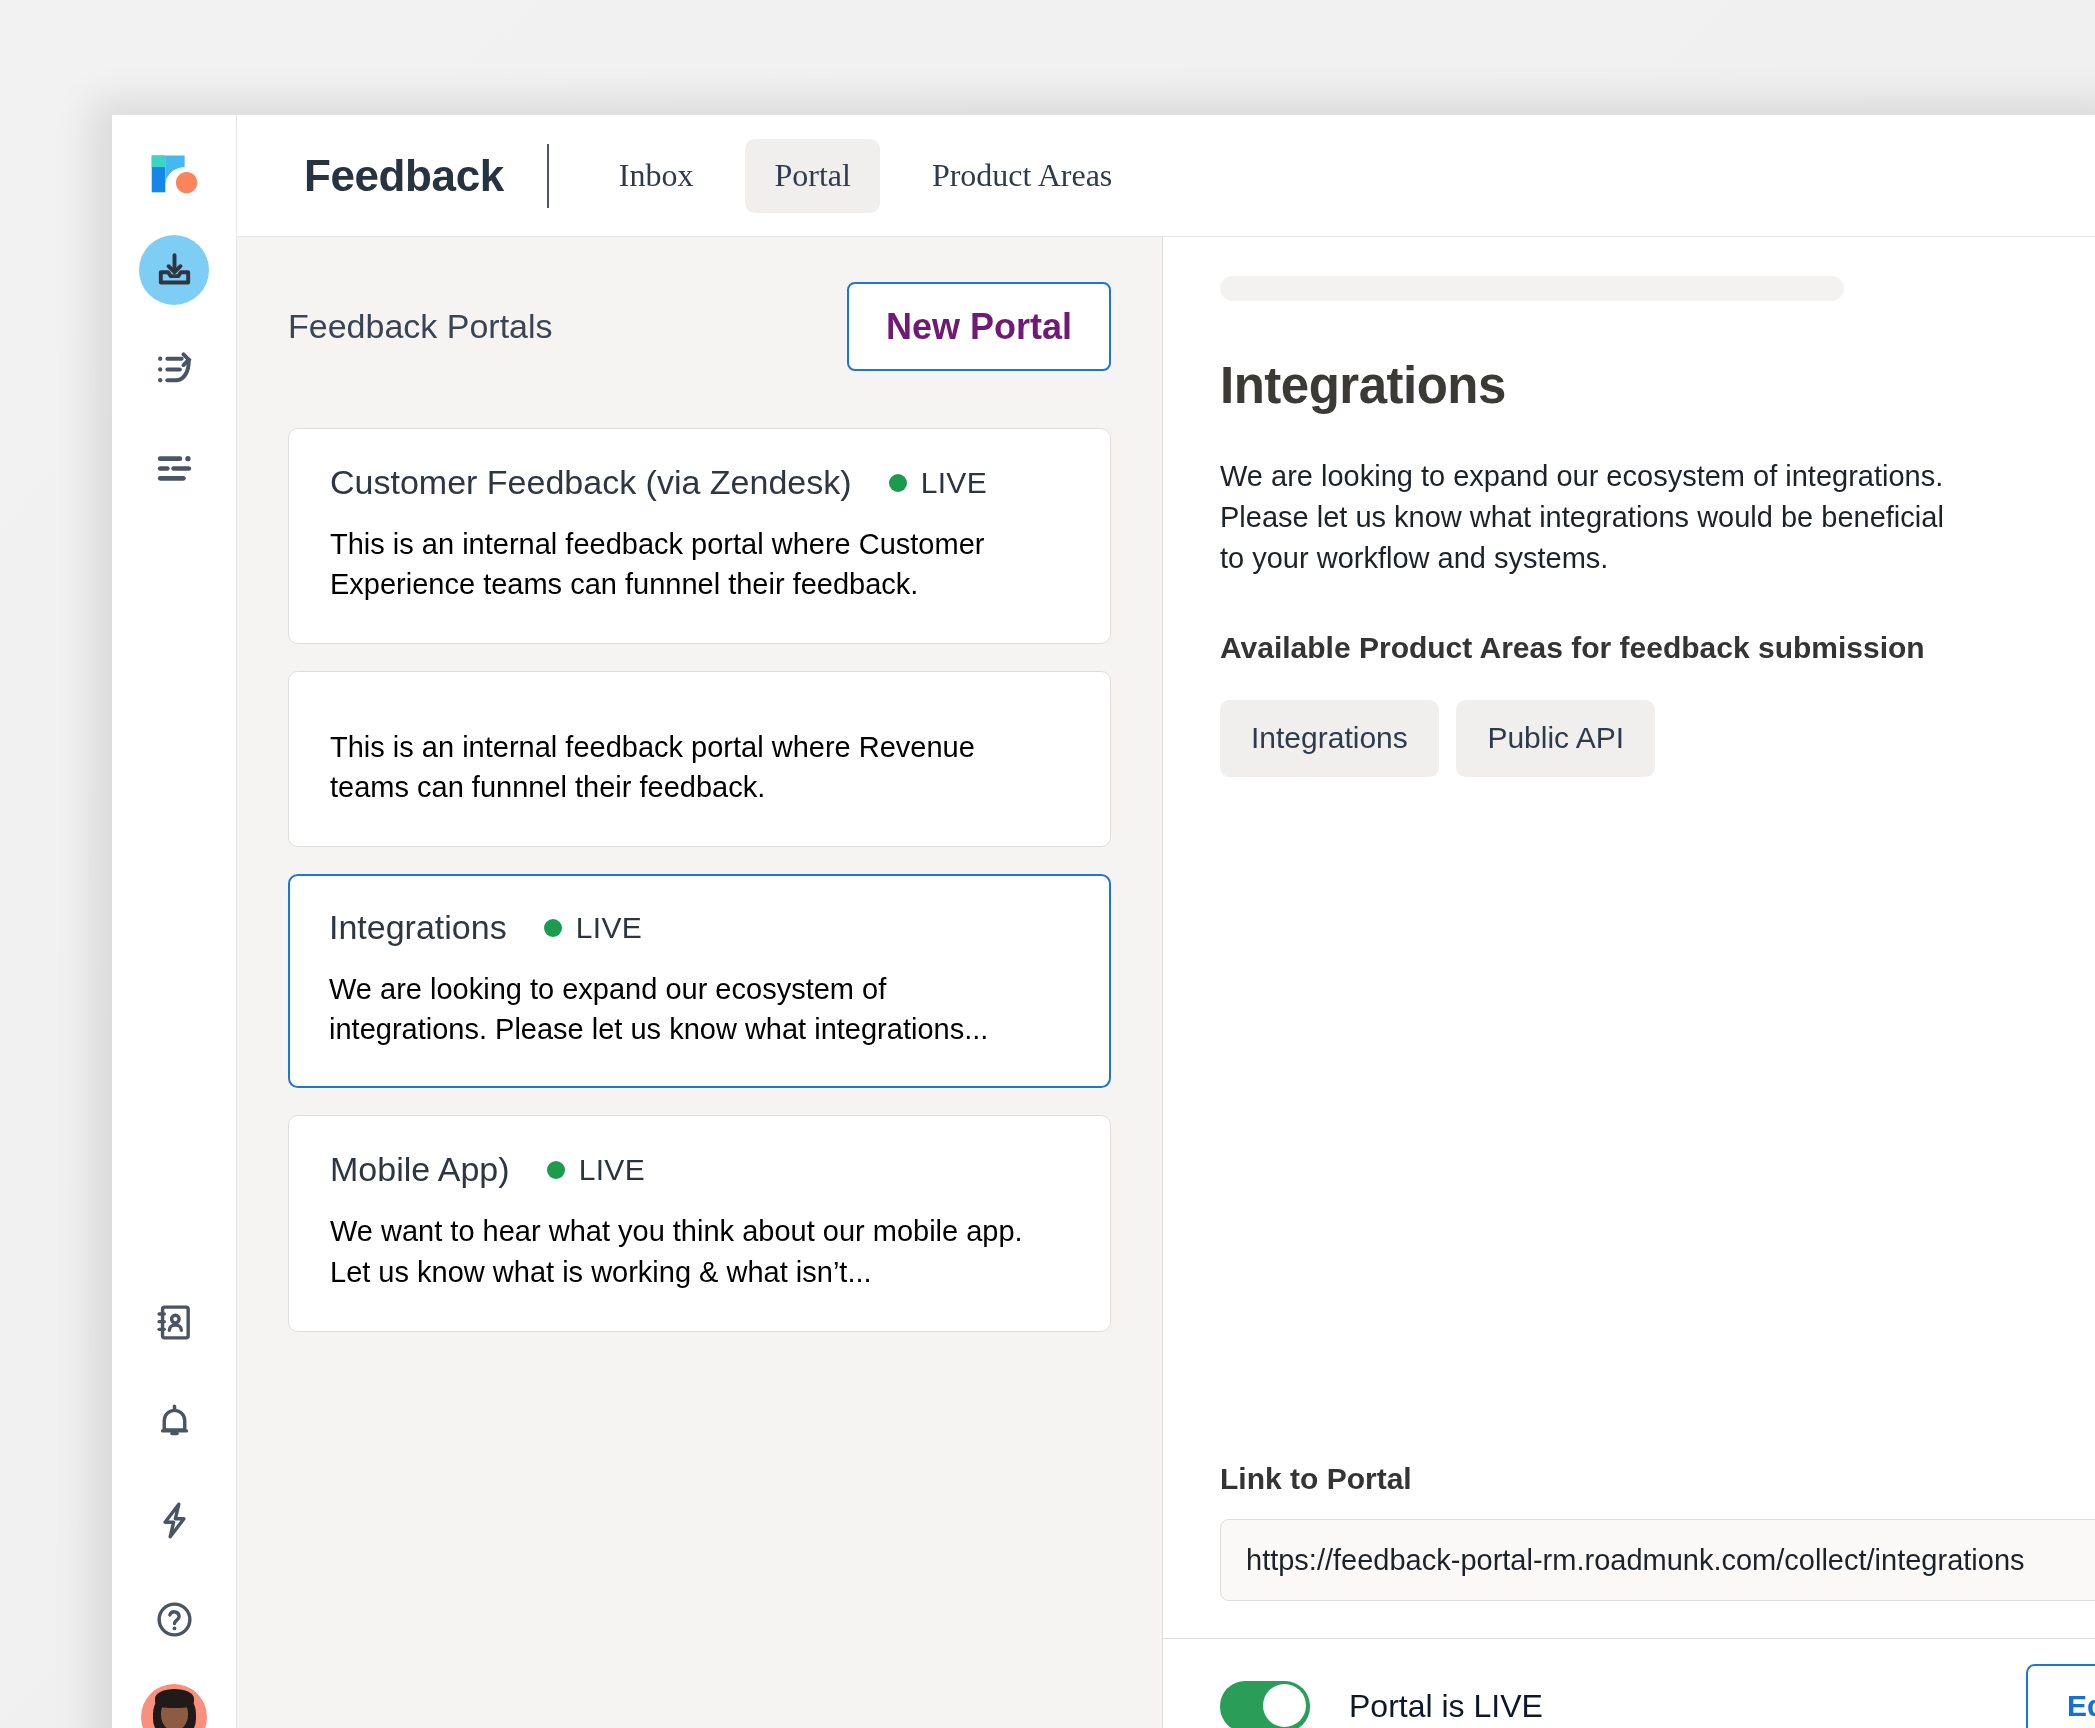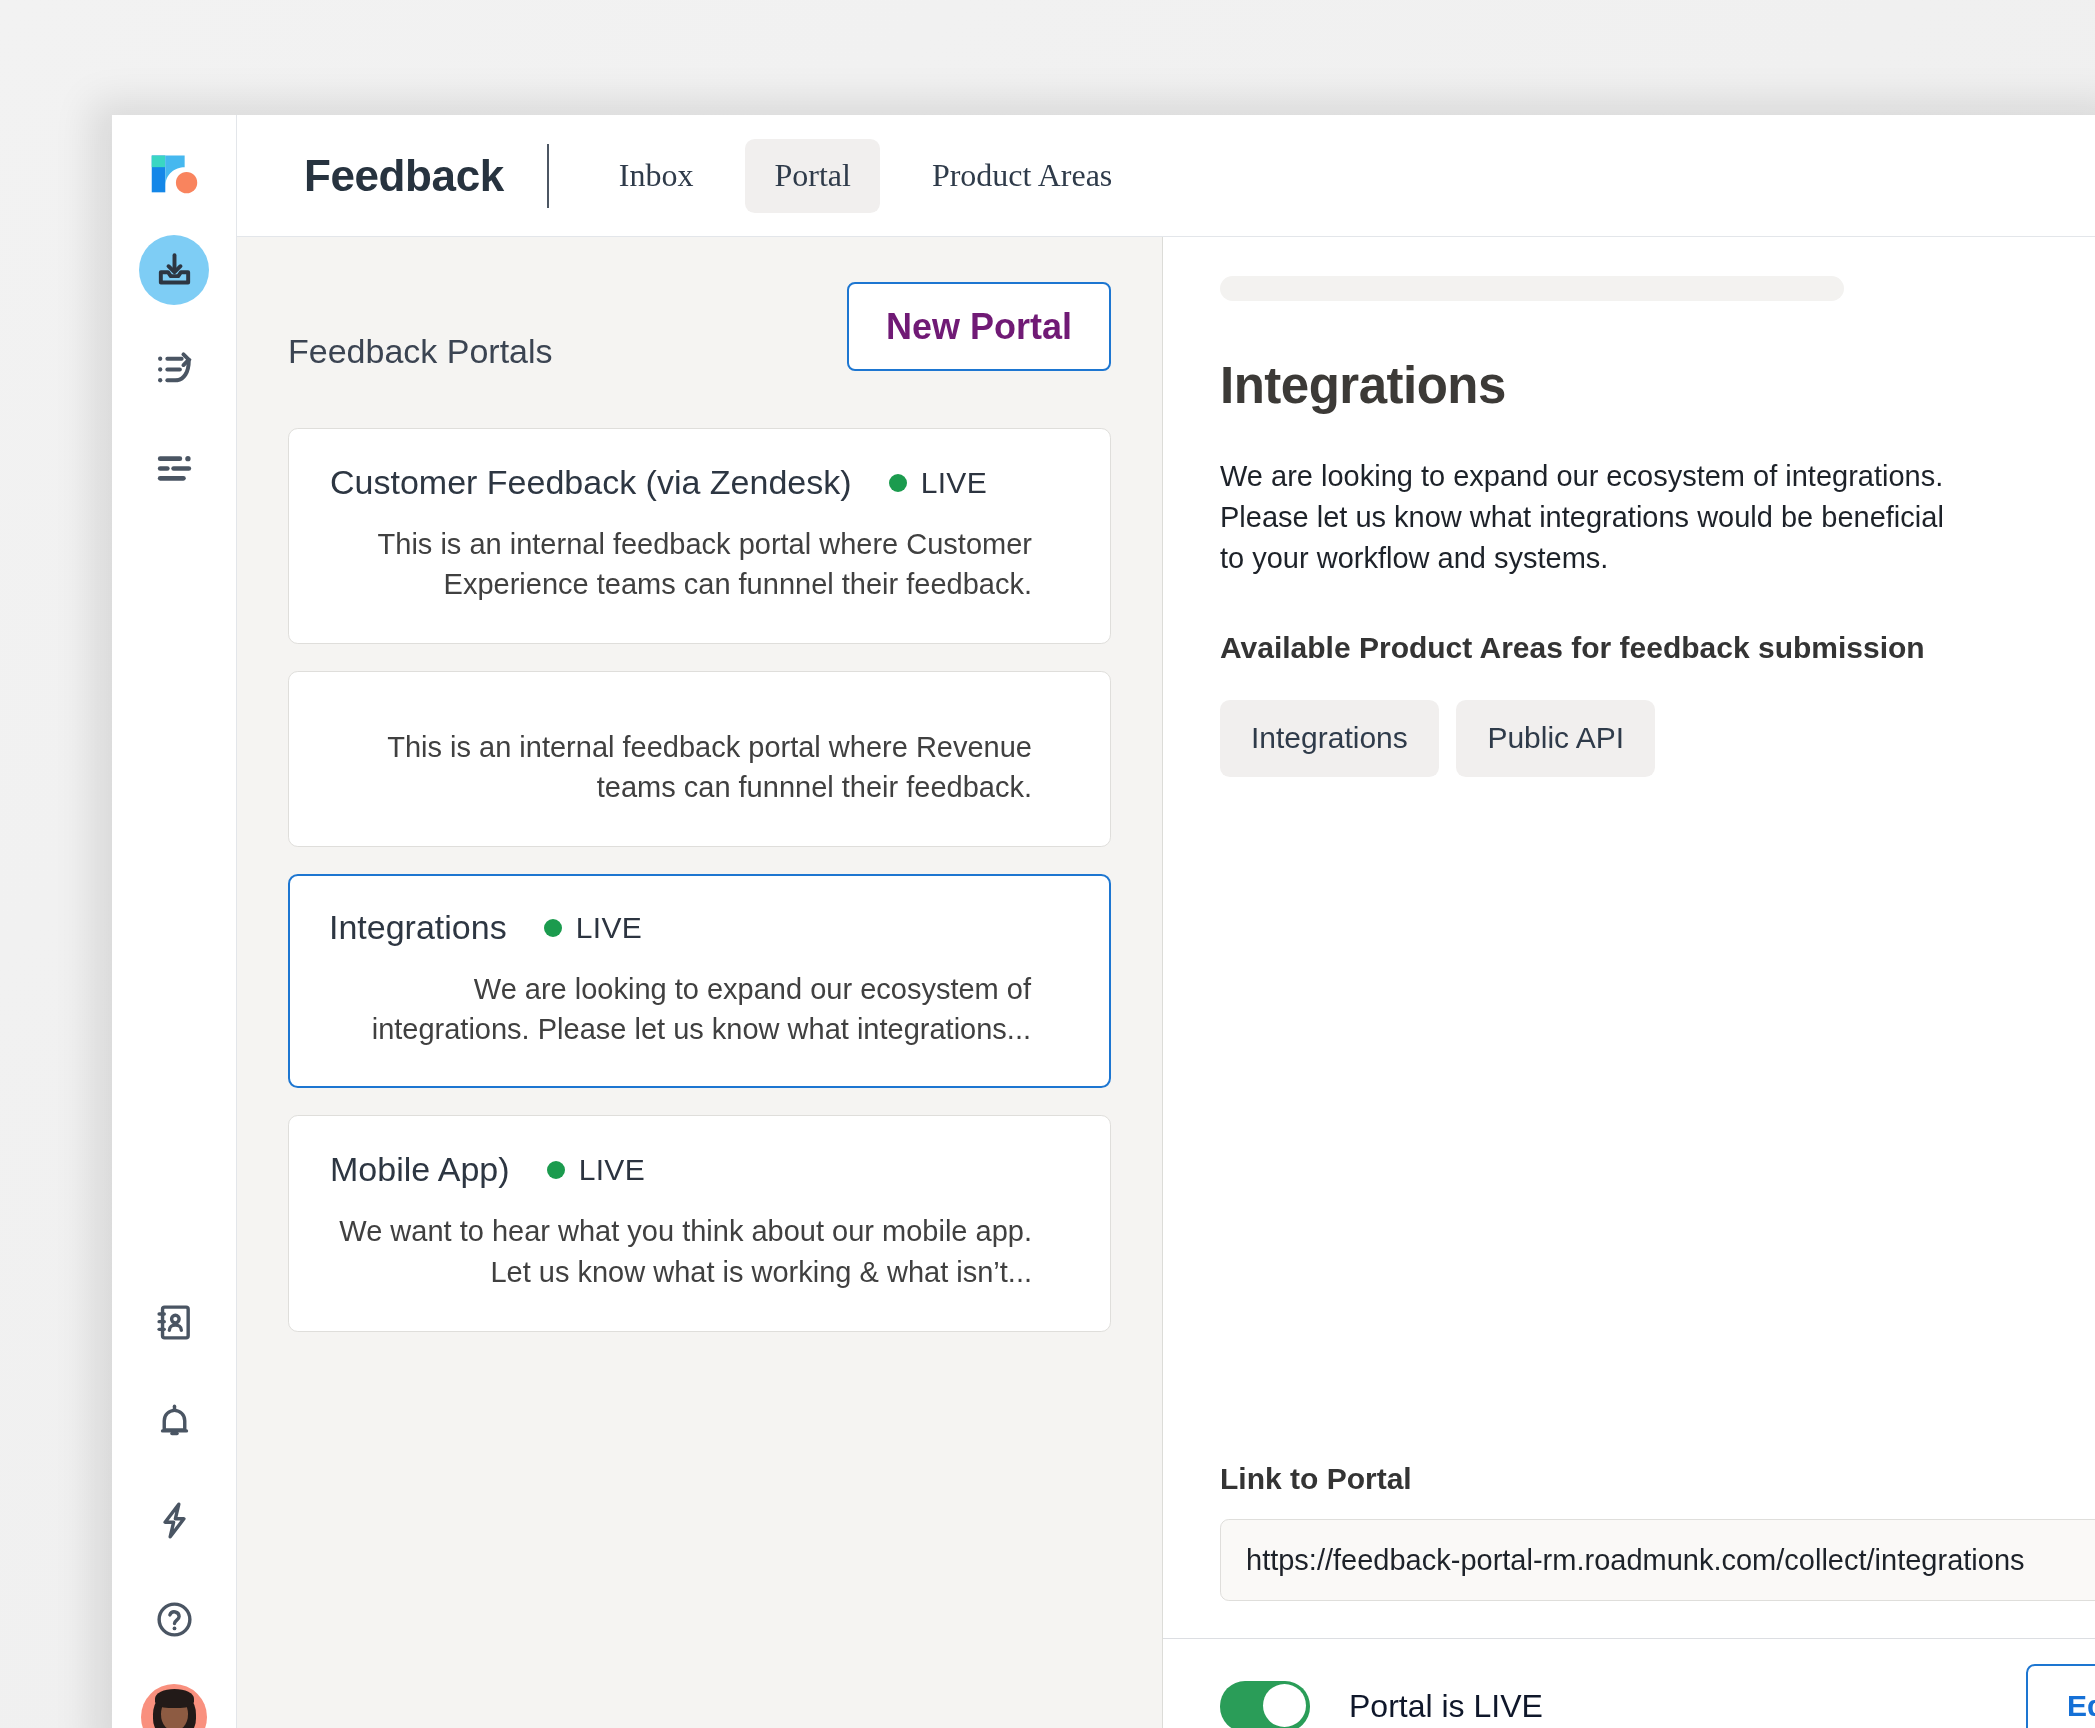--- a/index.html
+++ b/index.html
@@ -103,21 +103,21 @@
 
   
   .list-pane {
     width: 926px; flex: 0 0 926px;
     background: #f5f4f2;
     border-right: 1px solid #dcdcd8;
     padding: 45px 51px 0 51px;
     overflow: hidden;
   }
   .list-head {
-    display: flex; align-items: flex-end; justify-content: space-between;
+    display: flex; align-items: center; justify-content: space-between;
     margin-bottom: 57px;
   }
   .list-title { font-size: 34px; color: #3b4452; }
   .new-portal-btn {
     border: 2px solid #1d76d1; border-radius: 8px;
     color: #701a75; font-size: 36px; font-weight: bold;
     padding: 21.5px 37px; background: #fff; cursor: pointer;
     white-space: nowrap;
   }
   .portal-card {
@@ -129,23 +129,22 @@
     cursor: pointer;
   }
   .portal-card.selected { border: 2.9px solid #1d76d1; padding: 31px 39px 37px 39px; }
   .pc-top { display: flex; align-items: flex-start; justify-content: flex-start; gap: 37px; }
   .pc-name { font-size: 34px; color: #2d3642; line-height: 1.2; }
   .pc-status { display: flex; align-items: center; gap: 13.7px; white-space: nowrap; padding-top: 3.9px; }
   .dot { width: 18.5px; height: 18.5px; border-radius: 50%; background: #1b9b4e; flex: 0 0 18.5px; }
   .pc-status-text { font-size: 30px; color: #2c3440; letter-spacing: 0.3px; }
   .pc-desc {
     margin-top: 21.5px;
-    font-size: 29px; color: #404040; line-height: 1.38;
+    font-size: 29px; color: #000000; line-height: 1.38;
     max-width: 702px;
-    text-align: right;
   }
 
   
   .detail-pane {
     flex: 1; min-width: 0;
     display: flex; flex-direction: column;
     background: #fff;
   }
   .detail-scroll { flex: 1; padding: 39px 0 0 57px; overflow: hidden; position: relative; }
   .skeleton-bar {

